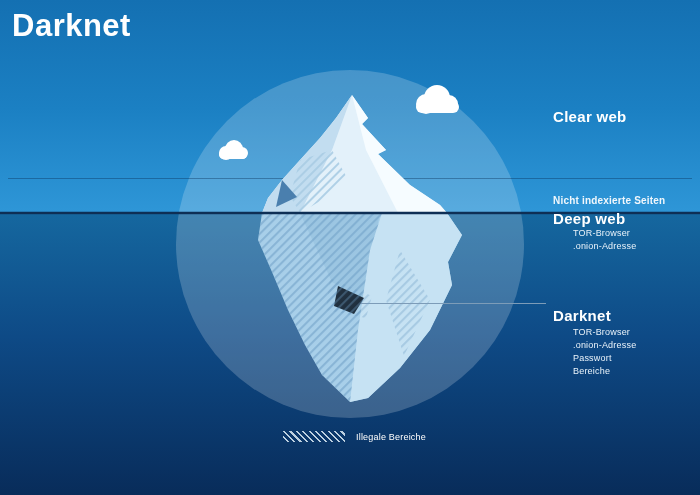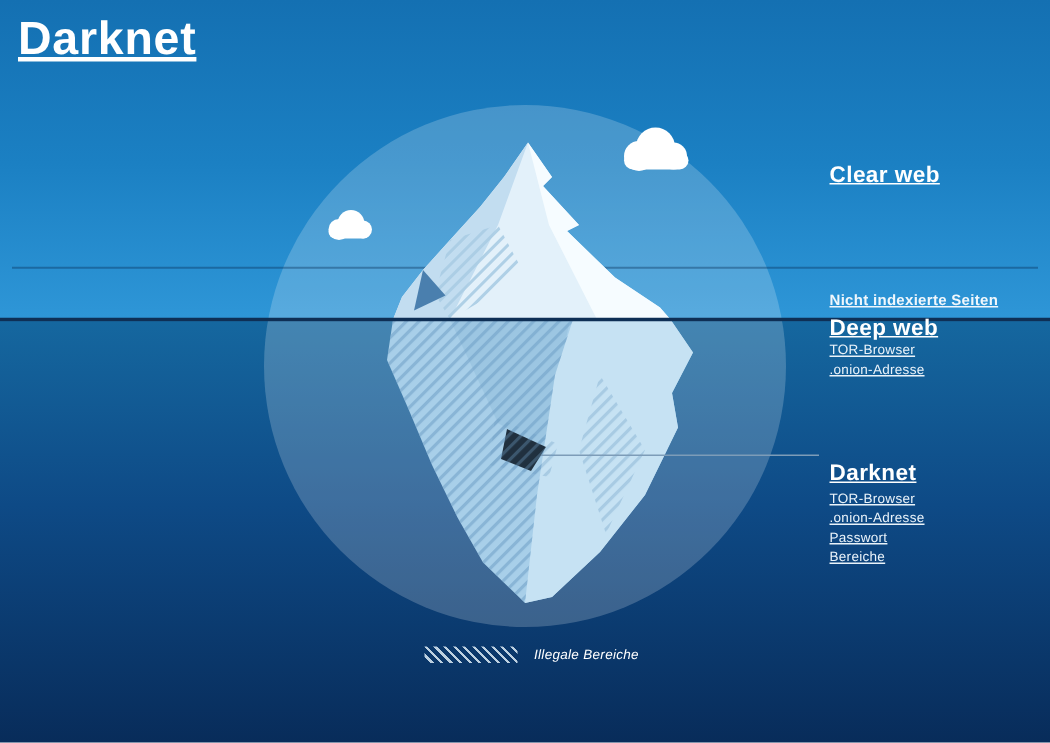--- a/index.html
+++ b/index.html
@@ -10,32 +10,32 @@
     font-family:"Liberation Sans", sans-serif;
     background:linear-gradient(to bottom,
       #1470b2 0%,
       #1b80c3 22%,
       #2e96d7 42.8%,
       #15679f 43.4%,
       #0e4a86 68%,
       #082c5a 100%);
   }
   .gfx{position:absolute;left:0;top:0;width:700px;height:495px;}
-  .txt{position:absolute;color:#ffffff;text-decoration:underline;}
+  .txt{position:absolute;color:#ffffff;}
   .page-title{left:12px;top:8px;font-size:31px;font-weight:700;letter-spacing:.5px;}
   .zone-label{font-size:15px;font-weight:700;letter-spacing:.3px;}
-  .small{font-size:9px;font-weight:400;color:#eaf3fa;line-height:13px;letter-spacing:.2px;}
+  .small{font-size:9px;font-weight:400;color:#eaf3fa;line-height:13px;letter-spacing:.2px;margin-left:20px;}
   .sub{font-size:10px;font-weight:600;color:#f0f7fc;letter-spacing:.2px;}
   #lbl-clearweb{left:553px;top:108px;}
   #lbl-deepweb{left:553px;top:177px;margin-top:33px;}
   #lbl-deepweb-sub{left:553px;top:195px;}
   #deep-items{left:553px;top:227px;}
   #lbl-darknet{left:553px;top:307px;}
   #darknet-items{left:553px;top:326px;}
-  .legend{position:absolute;left:283px;top:431px;display:flex;font-style:italic;}
+  .legend{position:absolute;left:283px;top:431px;display:flex;align-items:center;}
   .legend-swatch{
     width:62px;height:11px;
     background:repeating-linear-gradient(45deg,
       rgba(255,255,255,0) 0 3px,
       rgba(220,235,245,.85) 3px 4.5px);
   }
   .legend-label{margin-left:11px;font-size:9px;color:#ffffff;letter-spacing:.2px;}
 </style>
 </head>
 <body>

